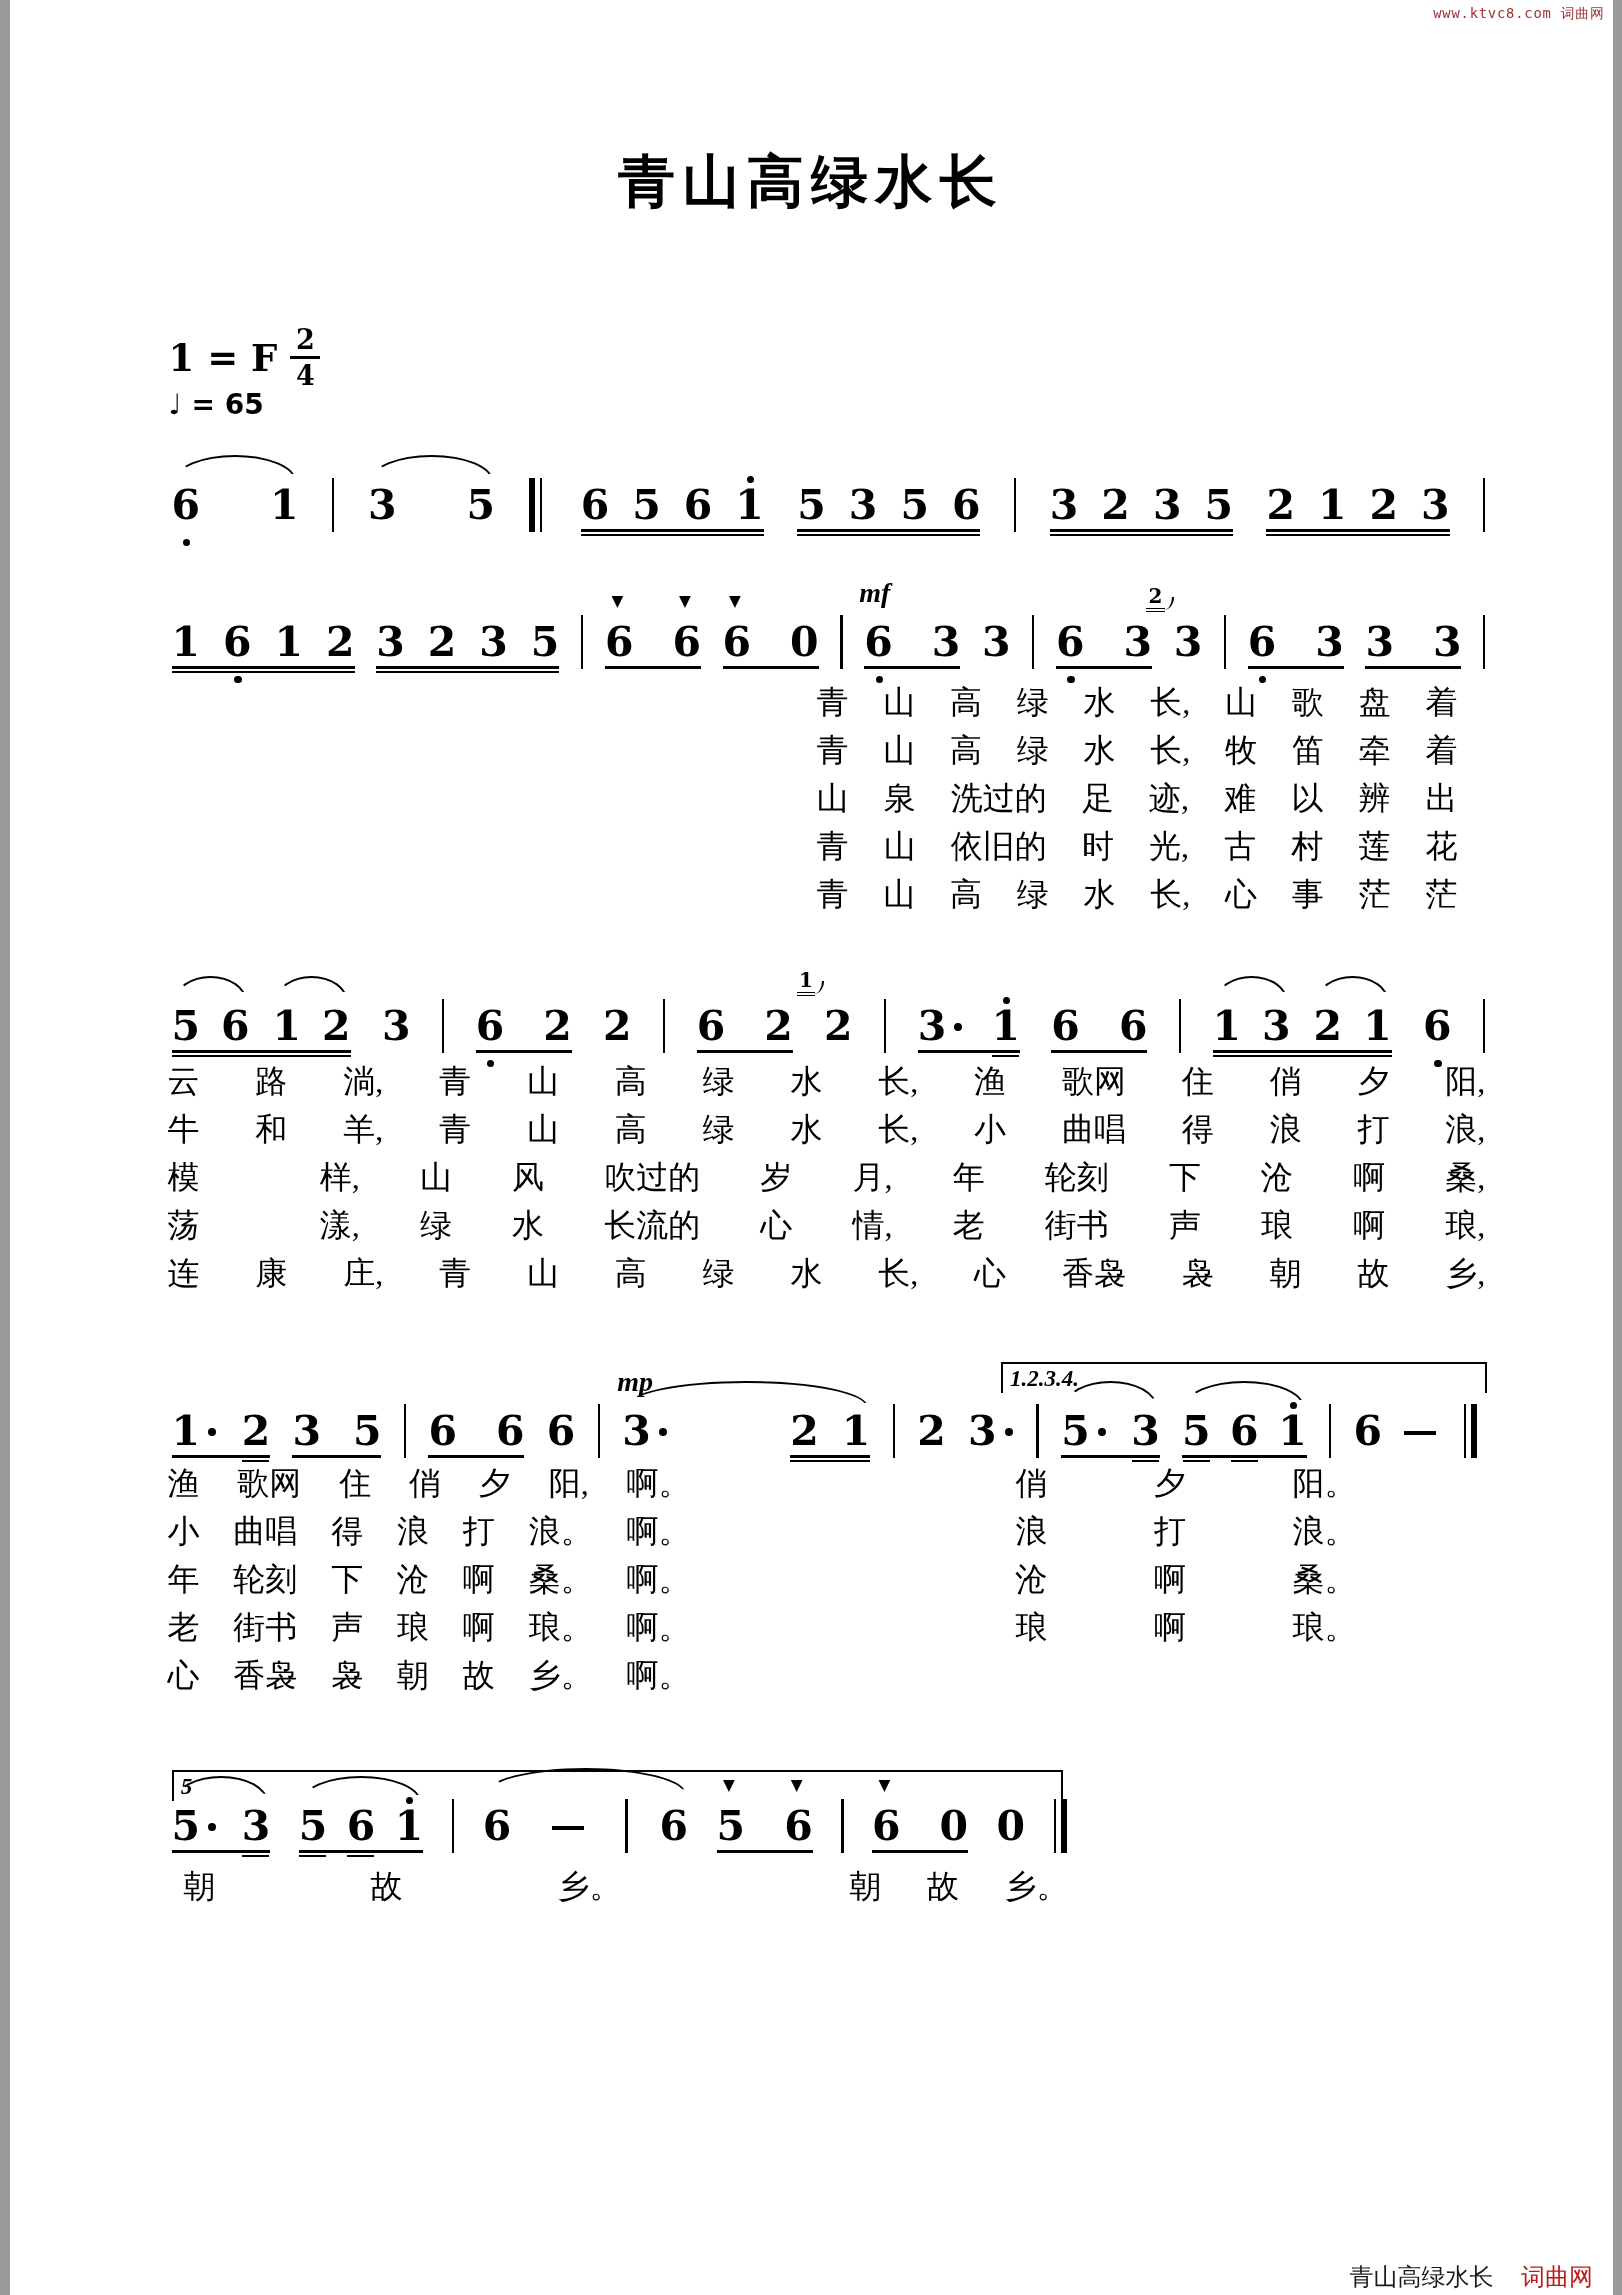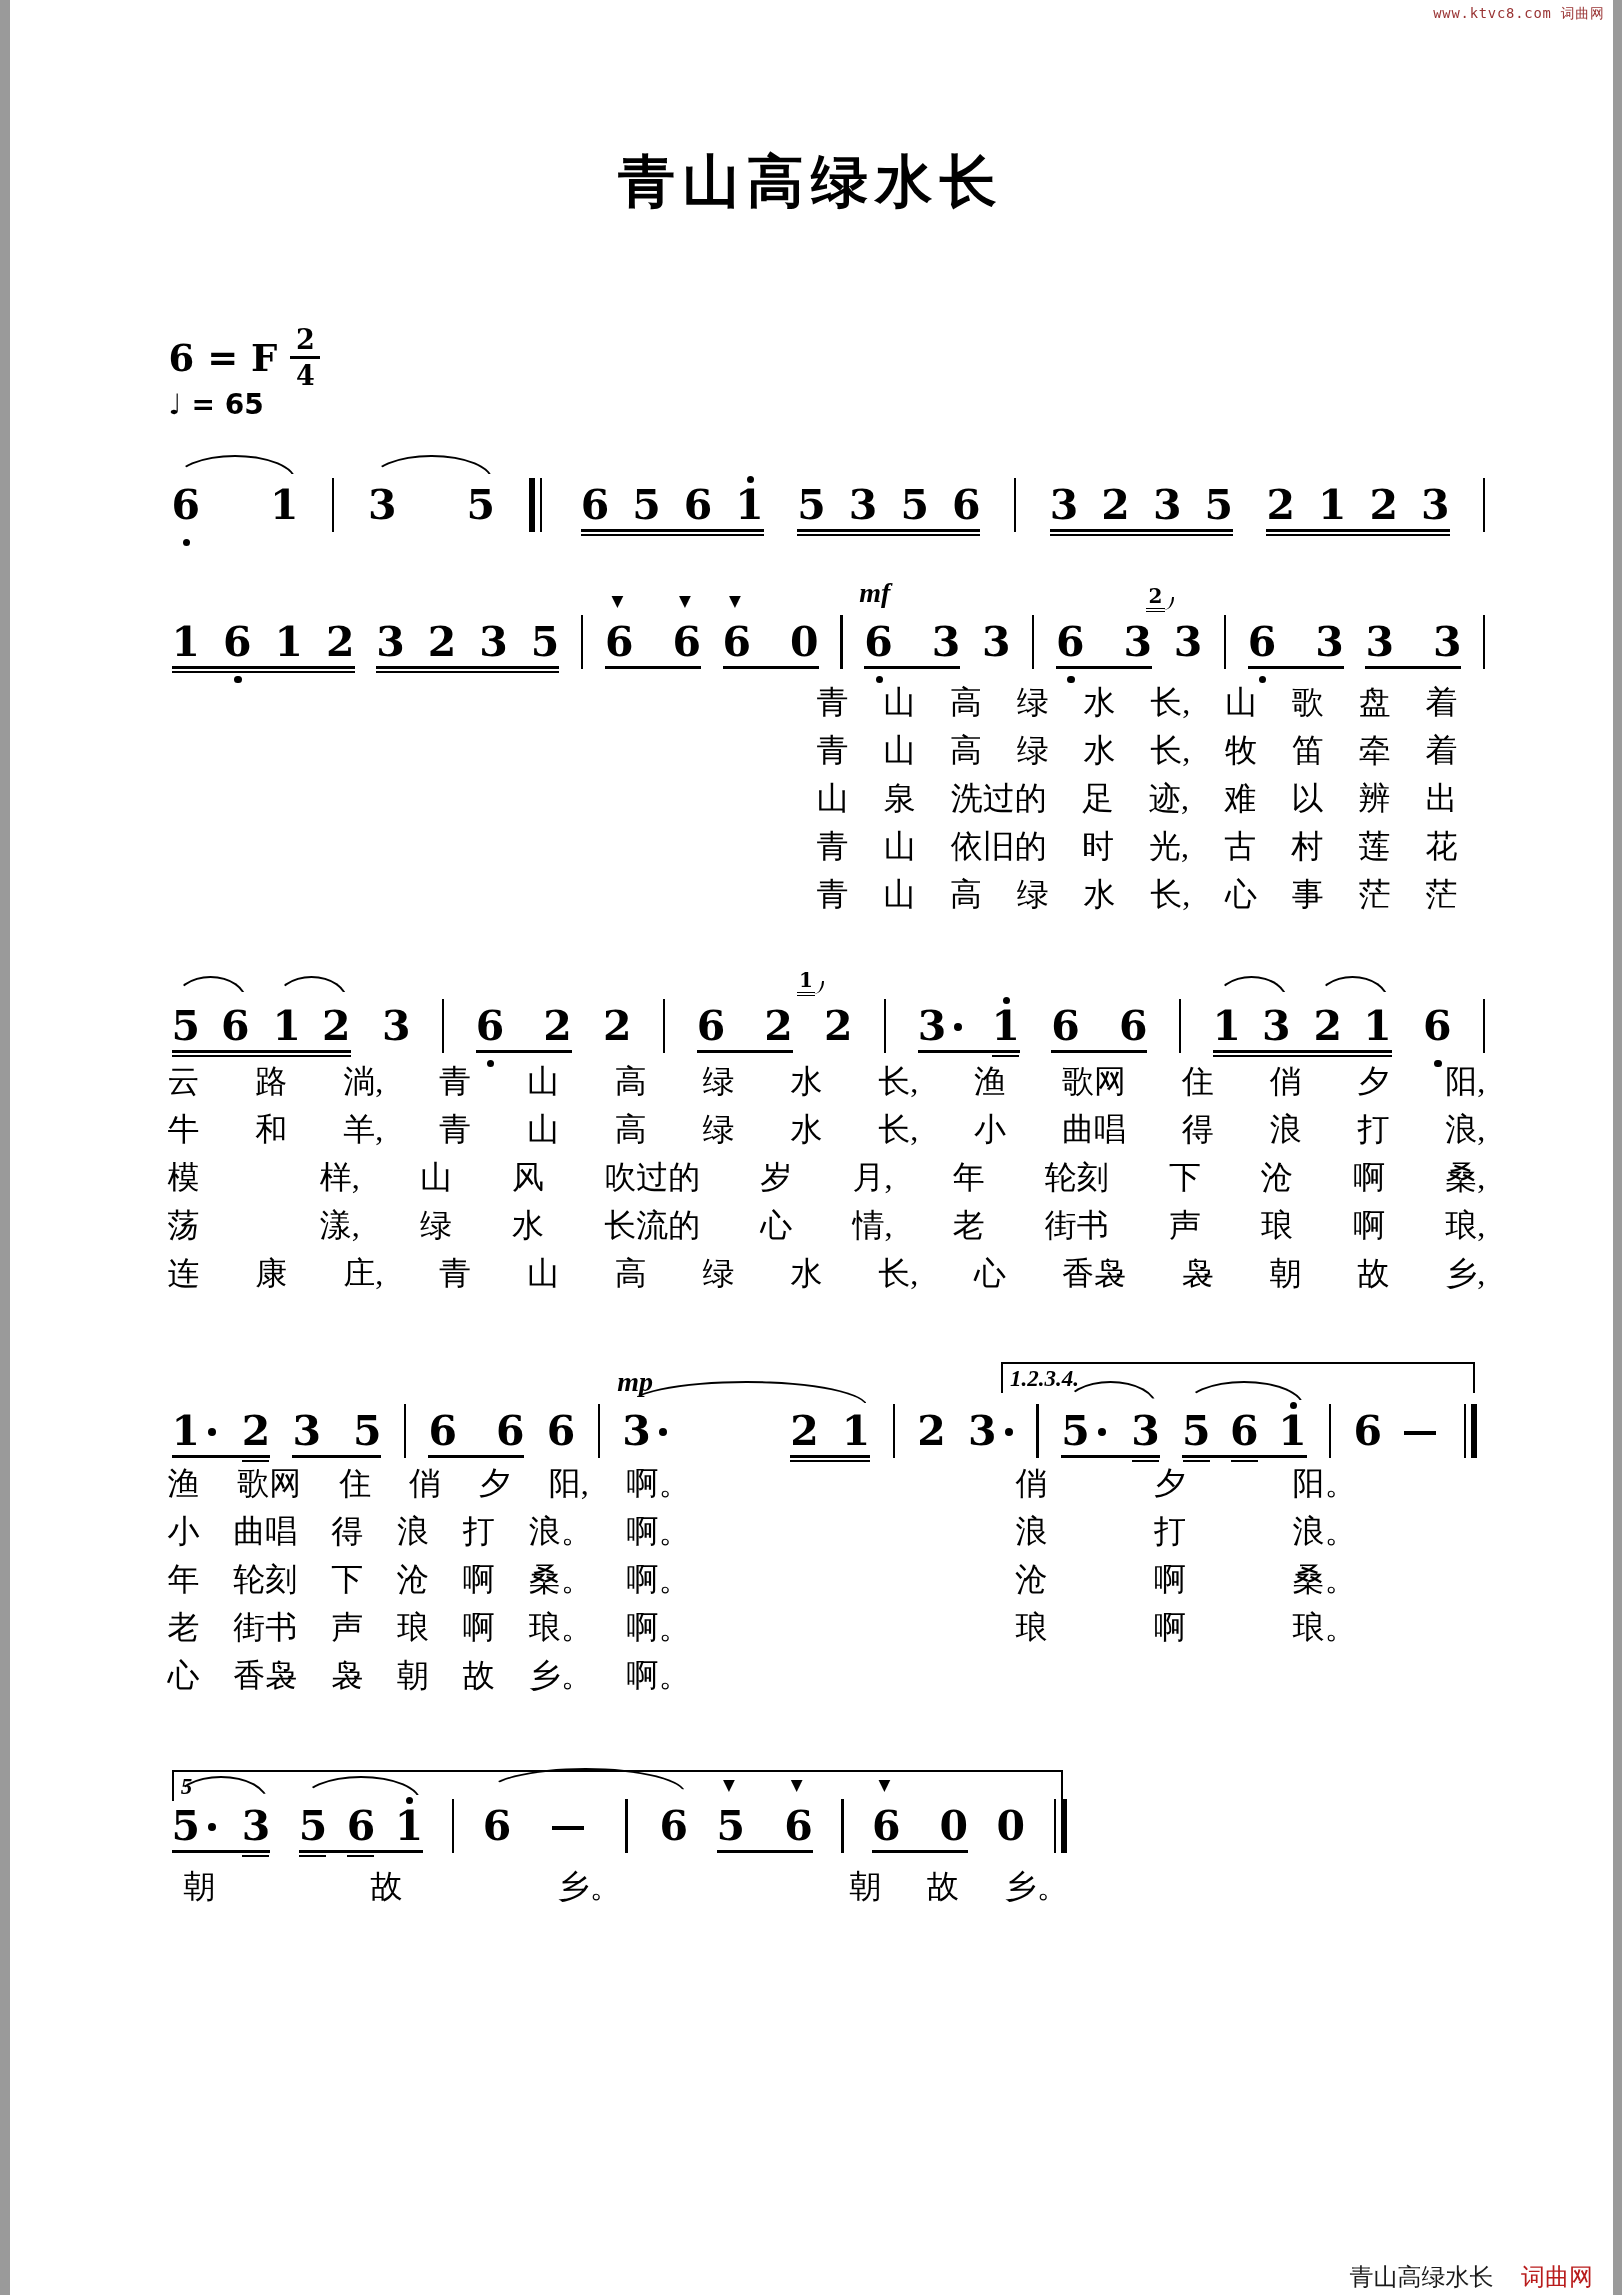--- a/index.html
+++ b/index.html
@@ -64,21 +64,21 @@
 <body>
 
 <div class="page">
 
   <div class="wm-top" style="color: rgb(153, 51, 51);">www.ktvc8.com 词曲网</div>
 
   <div class="title">青山高绿水长</div>
 
 
   <div class="keysig">
-    <span>6 = F</span>
+    <span>1 = F</span>
     <span class="ts">
       <span class="num">2</span>
       <span class="den">4</span>
     </span>
   </div>
 
   <div class="tempo">♩ = 65</div>
 
   <div class="footer">
     <span>青山高绿水长</span><span class="link" style="color: #b91c1c;">词曲网</span>
@@ -488,21 +488,21 @@
       </span>
       <span class="note">
         <span class="digit">6</span>
       </span>
       <span class="dash"></span>
       <span class="bar">
         <i class="dots"><b class="rdot"></b><b class="rdot"></b></i>
         <i class="thin"></i>
         <i class="thick"></i>
       </span>
-      <div class="volta" style="left: 63.5%; width: 36%; top: -50px;">
+      <div class="volta" style="left: 63.5%; width: 36%; top: -50px; padding-left: 12px;">
         <span class="vlabel">1.2.3.4.</span>
       </div>
     </div>
     <div class="mline" style="left: 162px; top: 1807px; width: 896px;">
       <span class="slurg">
         <span class="beam u1" style="gap: 24px;">
           <span class="note">
             <span class="digit">5</span>
             <span class="augdot"></span>
           </span>

